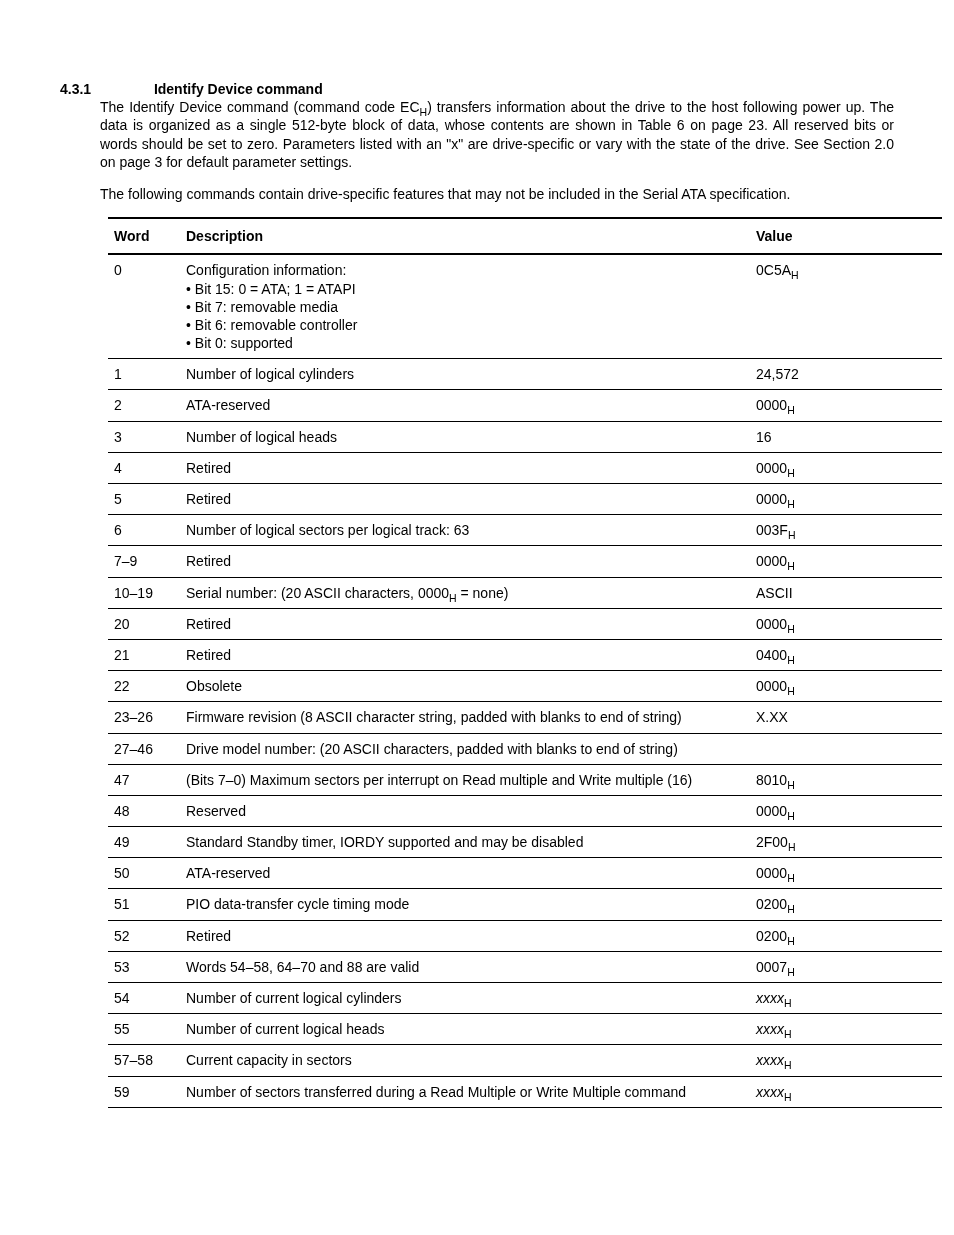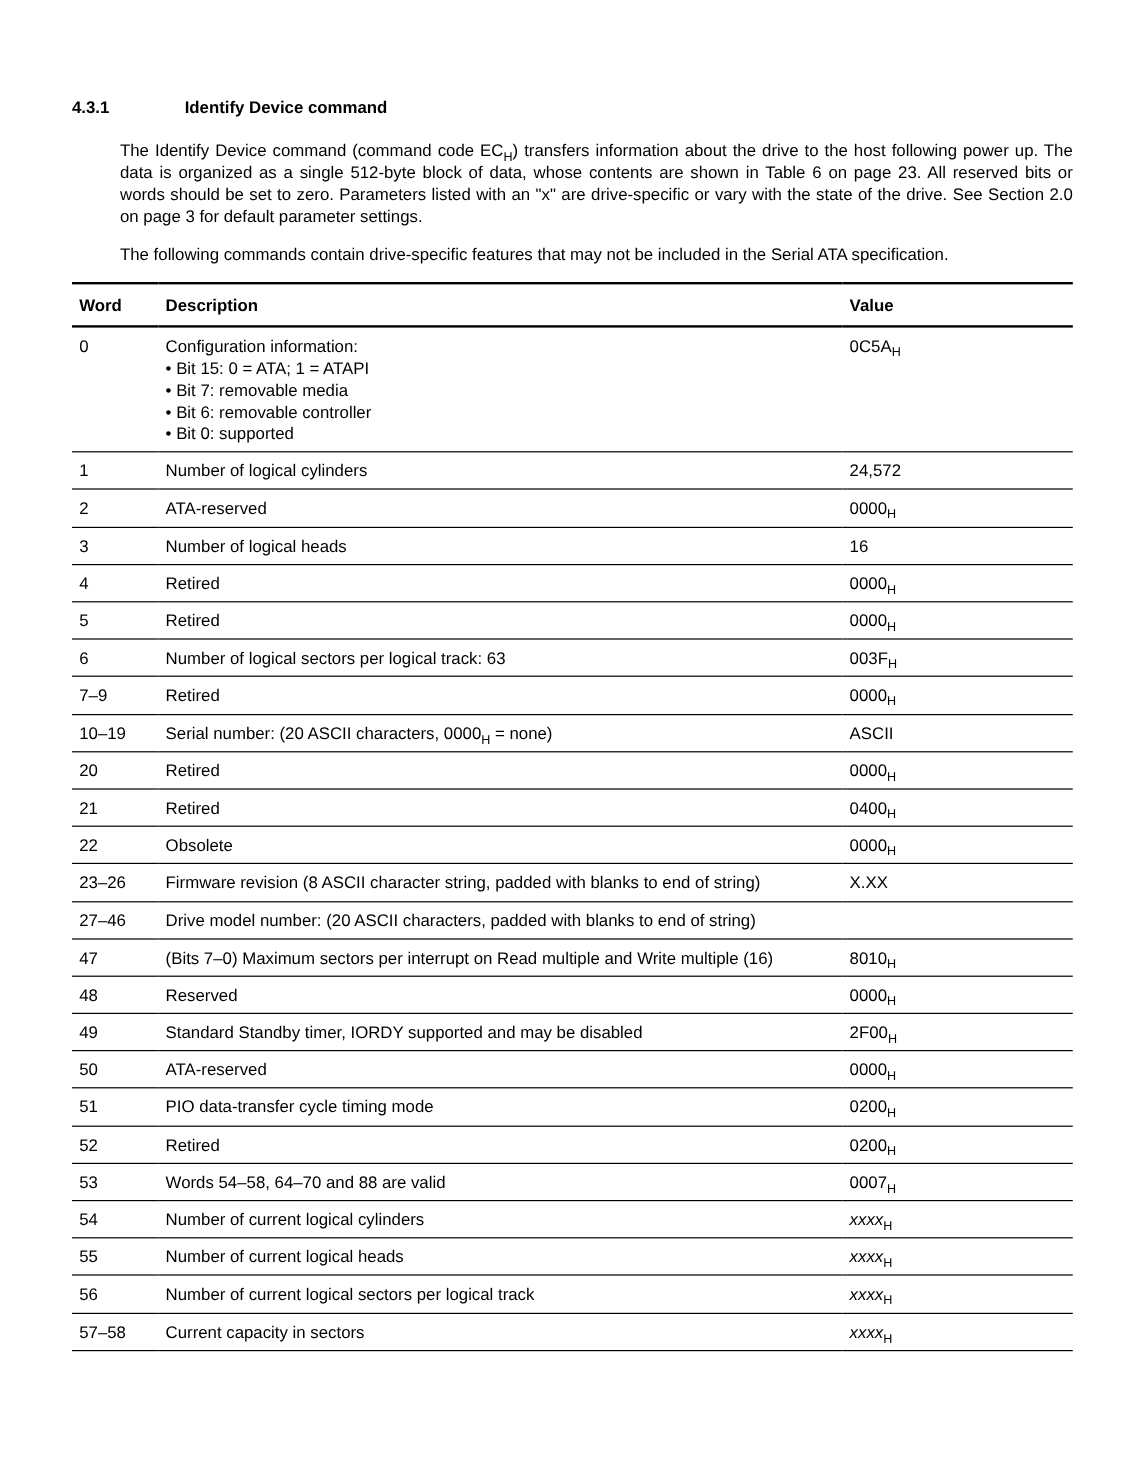--- a/index.html
+++ b/index.html
@@ -7,36 +7,36 @@
     font-size: 14px;
     color: #000;
     margin: 0;
     padding: 80px 60px 40px 60px;
     width: 954px;
     box-sizing: border-box;
     line-height: 1.3;
   }
   .section-heading {
     font-weight: bold;
-    margin-bottom: 18px;
   }
   .section-number {
     display: inline-block;
     width: 90px;
   }
   .para {
     text-align: justify;
     margin-bottom: 14px;
     margin-left: 40px;
   }
   sub { font-size: 0.75em; vertical-align: sub; line-height: 0; }
   table {
     border-collapse: collapse;
     width: 100%;
     margin-top: 6px;
+    margin-left: 48px;
   }
   thead tr {
     border-top: 2px solid #000;
     border-bottom: 2px solid #000;
   }
   th {
     font-weight: bold;
     text-align: left;
     padding: 8px 6px;
     vertical-align: top;
@@ -196,23 +196,23 @@
         <td>54</td>
         <td>Number of current logical  cylinders</td>
         <td><span class="italic">xxxx</span><sub>H</sub></td>
       </tr>
       <tr>
         <td>55</td>
         <td>Number of current logical heads</td>
         <td><span class="italic">xxxx</span><sub>H</sub></td>
       </tr>
       <tr>
-        <td>56</td>
-        <td>Number of current logical sectors per logical track</td>
-        <td><span class="italic">xxxx</span><sub>H</sub></td>
-      </tr>
-      <tr>
         <td>57–58</td>
         <td>Current capacity in sectors</td>
         <td><span class="italic">xxxx</span><sub>H</sub></td>
       </tr>
+      <tr>
+        <td>59</td>
+        <td>Number of sectors transferred during a Read Multiple or Write Multiple command</td>
+        <td><span class="italic">xxxx</span><sub>H</sub></td>
+      </tr>
     </tbody>
 </table>
 
 </body></html>

